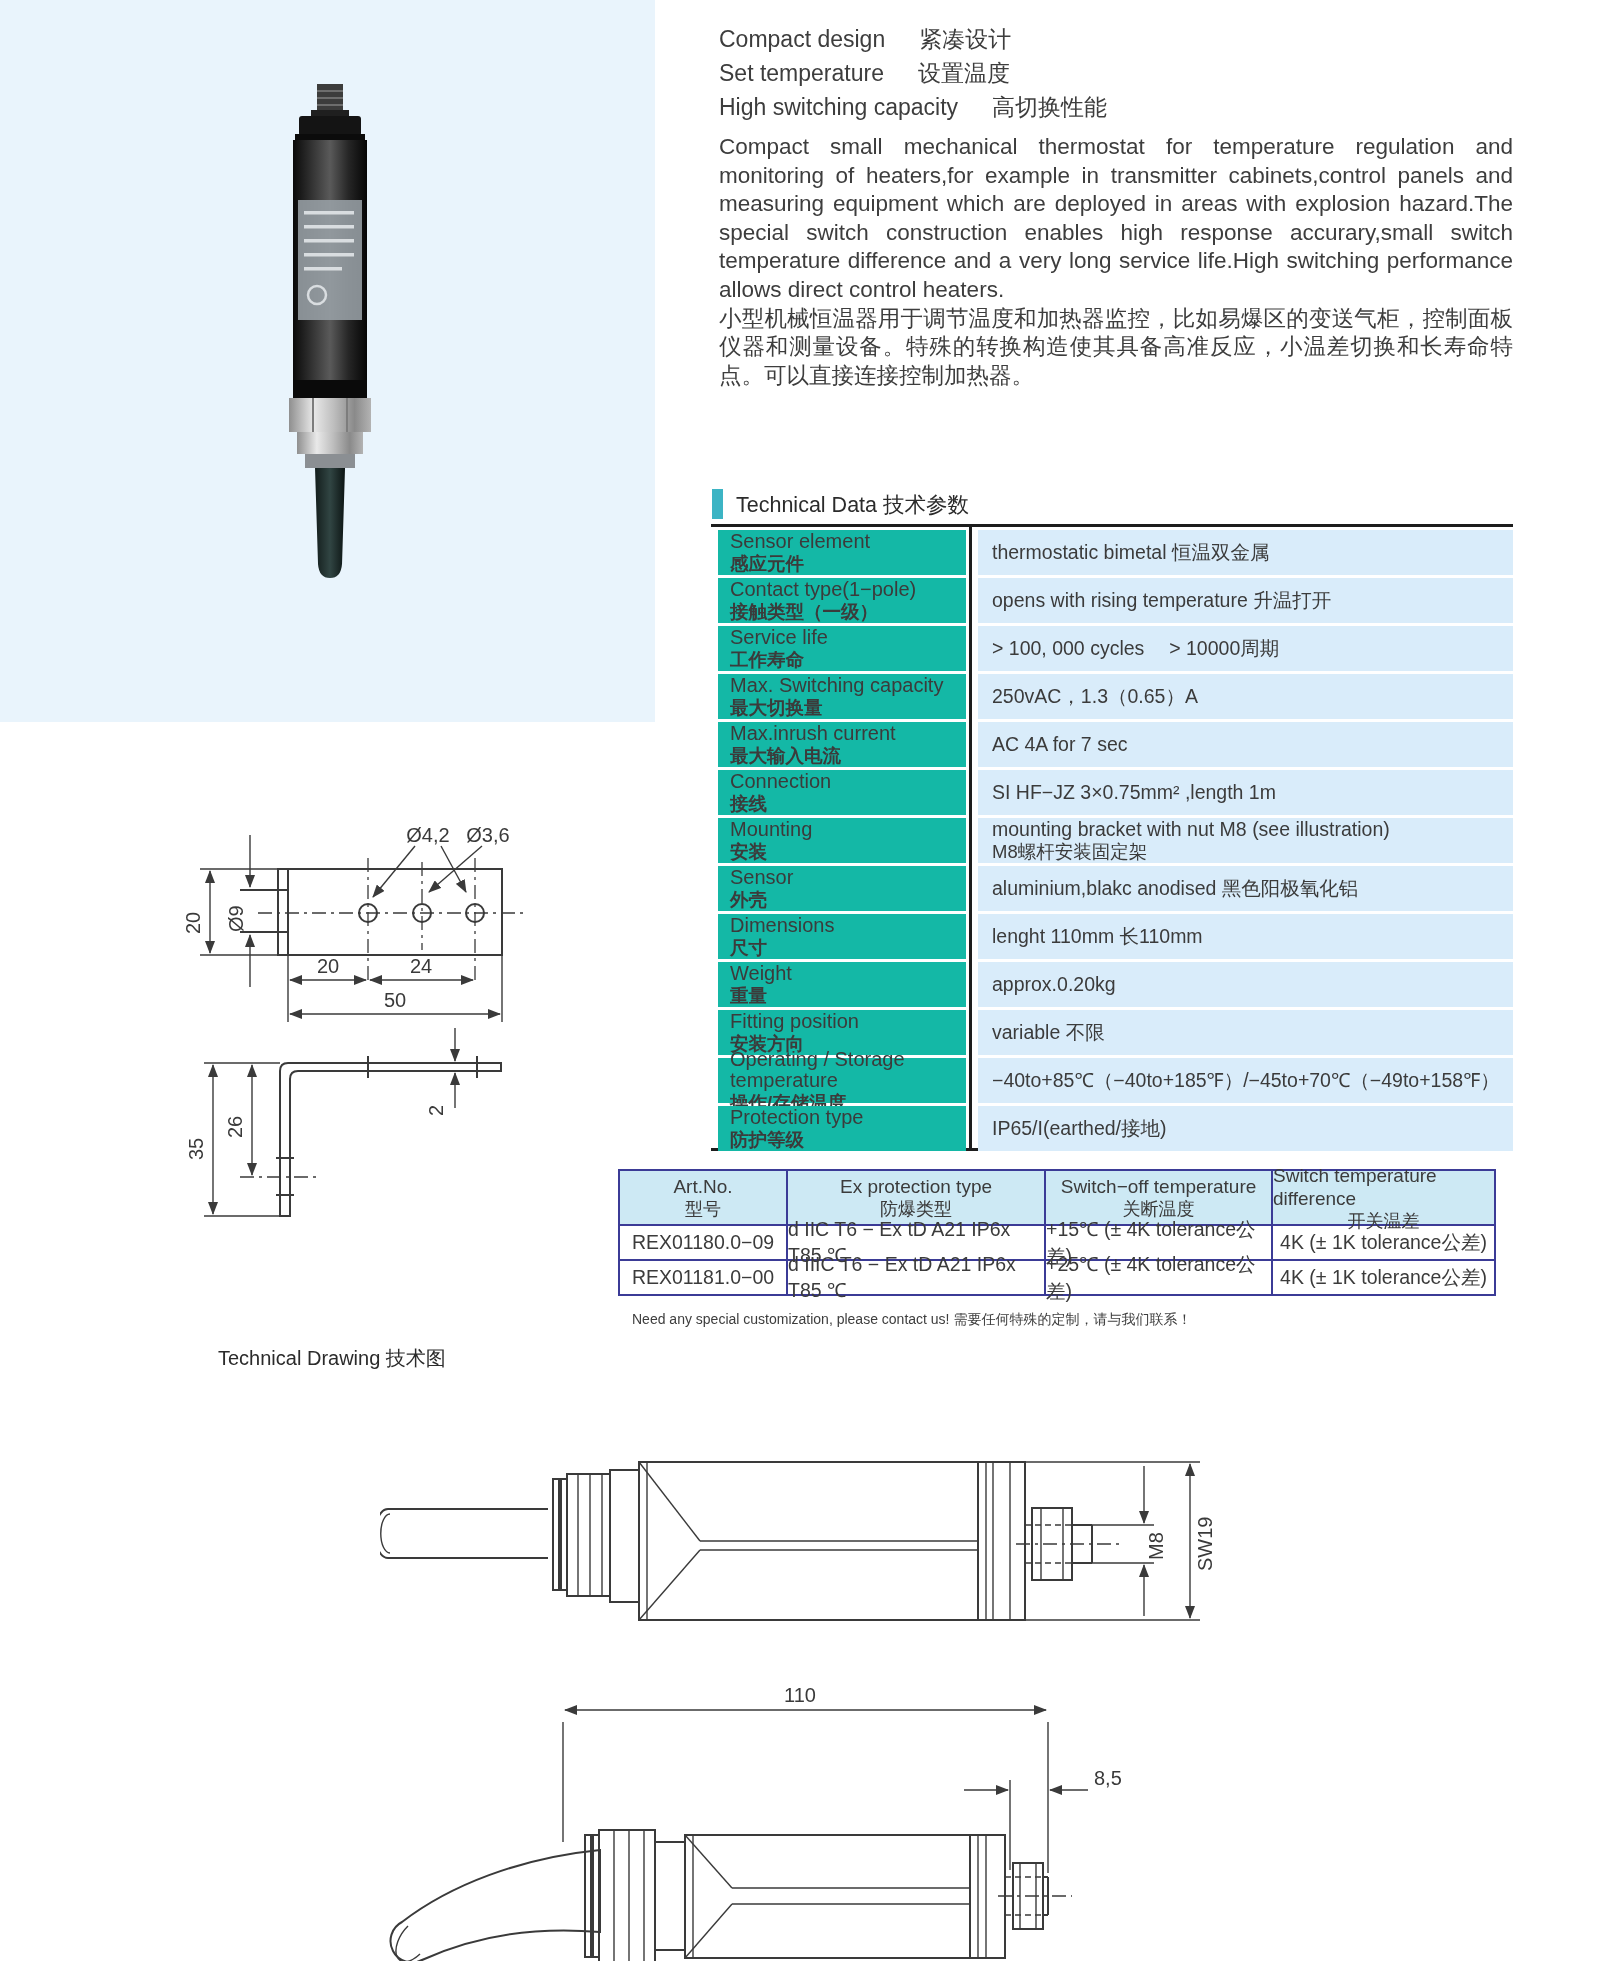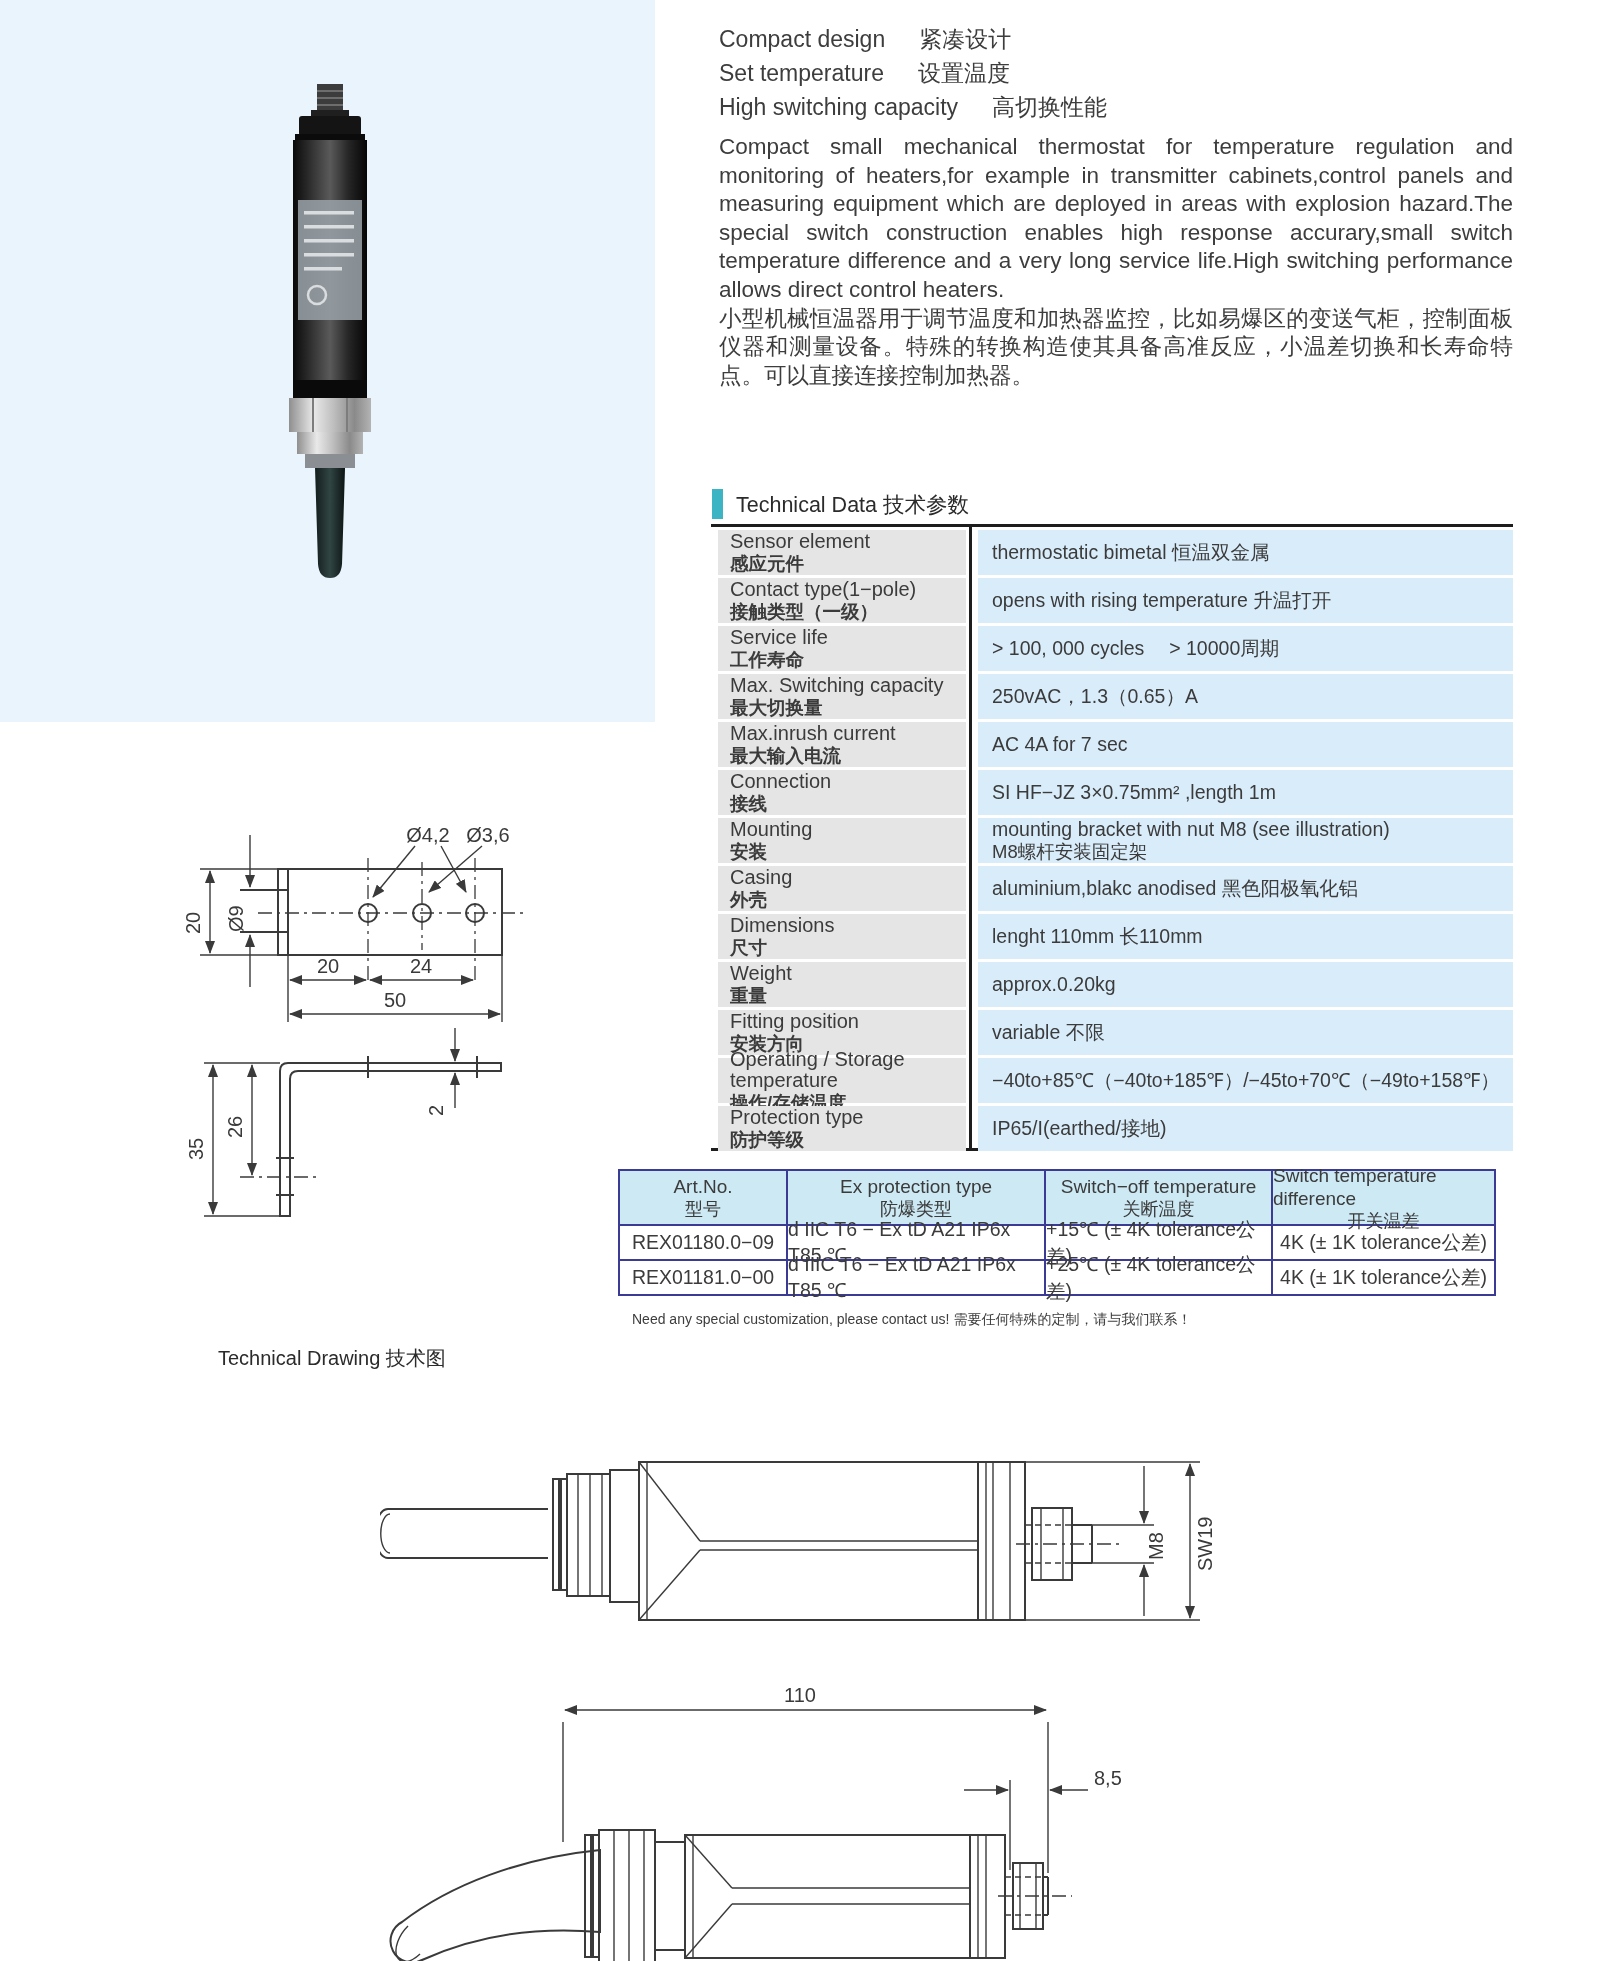--- a/index.html
+++ b/index.html
@@ -20,21 +20,21 @@
 
   
   .td-title{position:absolute;left:712px;top:489px;display:flex;align-items:center;font-size:21.5px;color:#2b2b2b;}
   .td-bar{width:11px;height:30px;background:#3cb4c4;margin-right:13px;}
   .rule{position:absolute;left:711px;width:802px;height:3px;background:#1d1d1d;}
   .rule-top{top:524px;}
   .rule-bottom{top:1148px;}
   .td-vline{position:absolute;left:969px;top:524px;width:3px;height:627px;background:#1d1d1d;}
   .td-table{position:absolute;left:718px;top:530px;width:795px;display:flex;flex-direction:column;gap:3px;}
   .td-row{display:flex;height:45px;}
-  .td-label{width:248px;background:#e5e5e5;box-sizing:border-box;padding-left:12px;
+  .td-label{width:248px;background:#14b8a6;box-sizing:border-box;padding-left:12px;
             display:flex;flex-direction:column;justify-content:center;}
   .td-label .en{font-size:20px;line-height:21.5px;}
   .td-label .zh{font-size:18.5px;line-height:21px;font-weight:bold;}
   .td-gap{width:12px;}
   .td-value{flex:1;background:#d9ecfa;display:flex;flex-direction:column;justify-content:center;
             padding-left:14px;font-size:19.5px;line-height:21.5px;white-space:nowrap;}
   .td-value .v2{font-size:18.5px;}
   .td-value .v2:empty{display:none;}
 
   
@@ -219,21 +219,21 @@
           <div class="zh">安装</div>
         </div>
       <div class="td-gap"></div>
       <div class="td-value">
           <div>mounting bracket with nut M8 (see illustration)</div>
           <div class="v2">M8螺杆安装固定架</div>
         </div>
     </div>
     <div class="td-row">
       <div class="td-label">
-          <div class="en">Casing</div>
+          <div class="en">Sensor</div>
           <div class="zh">外壳</div>
         </div>
       <div class="td-gap"></div>
       <div class="td-value">
           <div>aluminium,blakc anodised 黑色阳极氧化铝</div>
         </div>
     </div>
     <div class="td-row">
       <div class="td-label">
           <div class="en">Dimensions</div>

